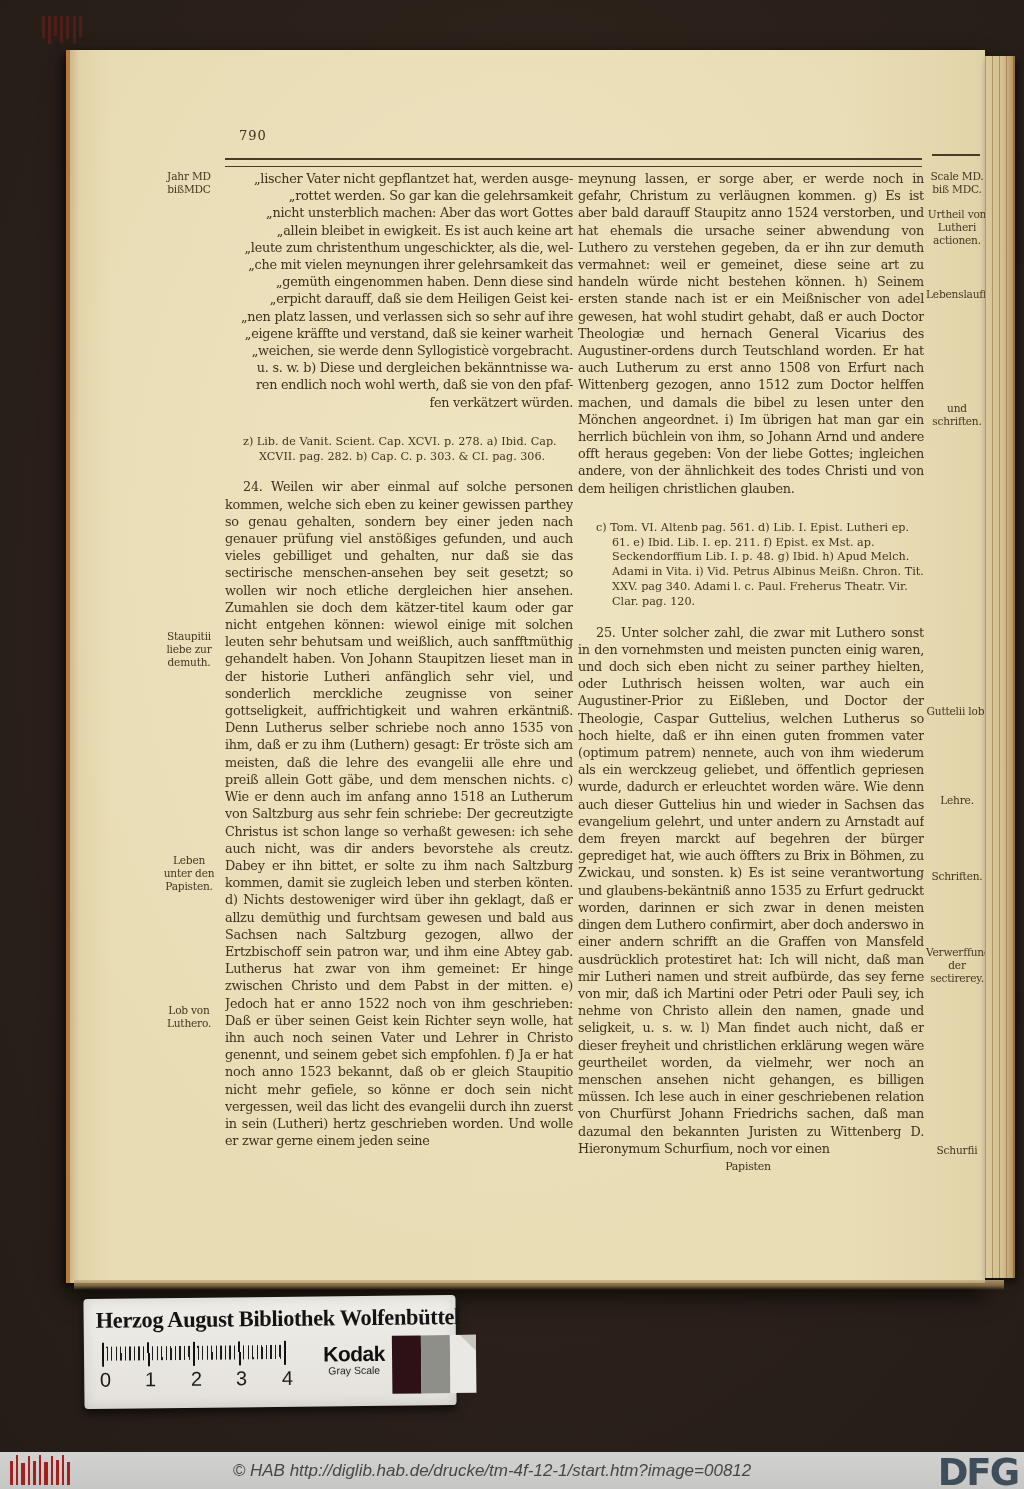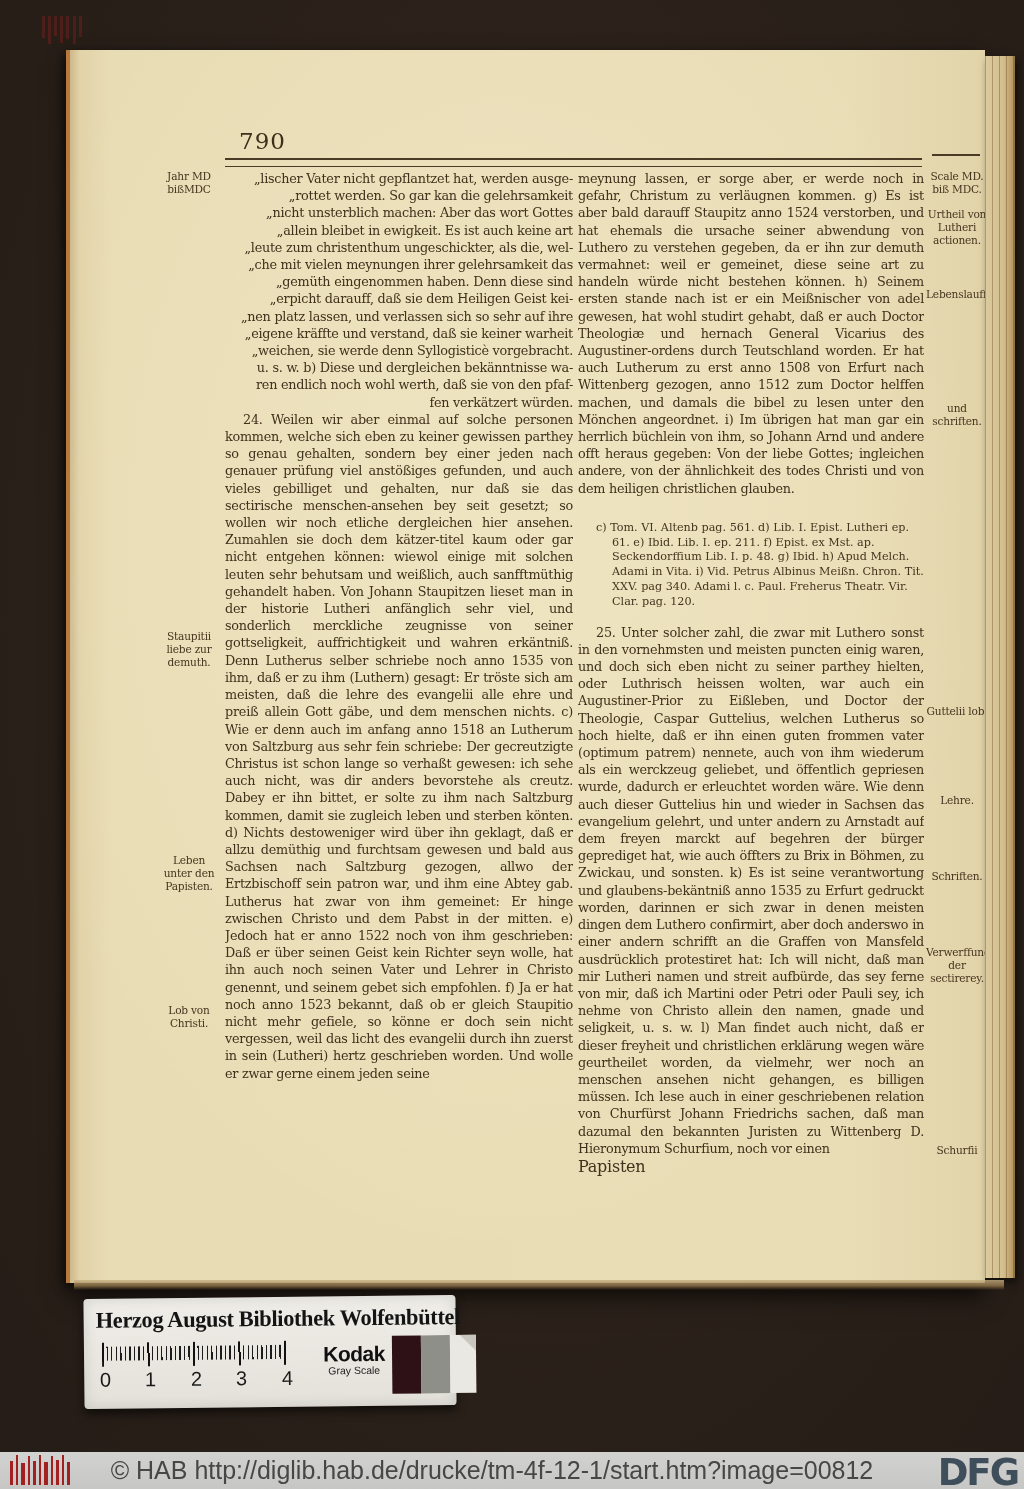--- a/index.html
+++ b/index.html
@@ -32,37 +32,37 @@
       linear-gradient(90deg,#dccb9e 0,#d3bf8f 60%,#b99a63 92%,#8a6a3e 100%);
     box-shadow: 3px 4px 8px rgba(0,0,0,.55);
   }
   .page-bottom-edge{
     position:absolute;left:74px;top:1280px;width:930px;height:10px;
     background:linear-gradient(180deg,#c7b285 0,#9a7c4e 55%,rgba(0,0,0,0) 100%);
     opacity:.8;
   }
   
   .pg-header{position:absolute;left:155px;top:74px;width:697px;height:30px;}
-  .pg-num{position:absolute;left:14px;top:4px;font-size:23px;letter-spacing:1px;}
+  .pg-num{position:absolute;left:14px;top:4px;font-size:13px;letter-spacing:1px;}
   .pg-title{position:absolute;left:0;right:0;top:2px;text-align:center;font-size:18.5px;font-weight:bold;letter-spacing:.2px;}
   .pg-rule{position:absolute;left:155px;top:108px;width:697px;height:6px;
     border-top:2px solid #4a3a26;border-bottom:1px solid #4a3a26;}
   .pg-rule-right{position:absolute;left:862px;top:104px;width:48px;border-top:2px solid #4a3a26;}
   
   .col{position:absolute;top:120px;height:1110px;overflow:hidden;
     font-size:12.8px;line-height:17.2px;letter-spacing:-0.25px;text-align:justify;
     color:#40301c;
   }
   .col-left{left:155px;width:348px;}
   .col-right{left:508px;width:346px;}
   .quoted{white-space:pre-line;text-align:right;}
   .footnote{font-size:11.2px;line-height:14.8px;letter-spacing:0;margin:24px 0 14px 18px;
     padding-left:16px;text-indent:-16px;text-align:left;color:#45341f;}
   .para{text-indent:18px;}
-  .catchword{text-align:left;padding-right:6px;margin-top:1px;font-size:16px;}
+  .catchword{text-align:center;padding-right:6px;margin-top:1px;font-size:11px;}
   
   .mnote{position:absolute;width:62px;font-size:10.6px;line-height:13px;letter-spacing:-0.2px;
     color:#46351f;text-align:center;}
   .mnotes-left .mnote{left:88px;}
   .mnotes-right .mnote{left:856px;}
   
   .card{
     position:absolute;left:84px;top:1297px;width:372px;height:110px;
     background:linear-gradient(180deg,#efede7 0,#e3e1da 100%);
     border-radius:4px;transform:rotate(-0.6deg);
@@ -86,22 +86,22 @@
   .patch{width:29px;height:58px;}
   .patch.dark{background:#2e1116;}
   .patch.gray{background:#8f8f8a;}
   .patch.white{background:#e9e8e2;position:relative;width:26px;}
   .patch.white::after{content:"";position:absolute;right:0;top:0;border-style:solid;
     border-width:0 16px 16px 0;border-color:rgba(0,0,0,0) #c9c7bd rgba(0,0,0,0) rgba(0,0,0,0);}
   
   .bottom-bar{position:absolute;left:0;top:1452px;width:1024px;height:37px;
     background:linear-gradient(180deg,#d2d2d0 0,#c6c6c4 100%);
     display:flex;align-items:center;justify-content:center;}
-  .copyright{font-family:"Liberation Sans",sans-serif;font-size:25px;color:#474747;
-    letter-spacing:0;margin-left:-40px;}
+  .copyright{font-family:"Liberation Sans",sans-serif;font-size:17px;color:#474747;
+    letter-spacing:0;margin-left:-40px;font-style:italic;}
   .hab-mark{position:absolute;left:8px;top:2px;width:70px;height:33px;}
   .hab-mark span{position:absolute;bottom:2px;background:#a32020;}
   .dfg{position:absolute;right:6px;top:-1px;font-family:"DejaVu Sans","Liberation Sans",sans-serif;
     font-weight:bold;font-size:37px;letter-spacing:-2px;color:#3e4f5b;}
 </style>
 </head>
 <body>
 
 <div class="stage">
 
@@ -120,21 +120,21 @@
     <div class="pg-header">
       <span class="pg-num">790</span>
     </div>
     <div class="pg-rule"></div>
     <div class="pg-rule-right"></div>
 
     <div class="mnotes-left">
       <div class="mnote" style="top:120px">Jahr MD bißMDC</div>
       <div class="mnote" style="top:580px">Staupitii liebe zur demuth.</div>
       <div class="mnote" style="top:804px">Leben unter den Papisten.</div>
-      <div class="mnote" style="top:954px">Lob von Christi.</div>
+      <div class="mnote" style="top:954px">Lob von Luthero.</div>
     </div>
 
     <div class="mnotes-right">
       <div class="mnote" style="top:120px">Scale MD. biß MDC.</div>
       <div class="mnote" style="top:158px">Urtheil von Lutheri actionen.</div>
       <div class="mnote" style="top:238px">Lebenslauff.</div>
       <div class="mnote" style="top:352px">und schriften.</div>
       <div class="mnote" style="top:655px">Guttelii lob.</div>
       <div class="mnote" style="top:744px">Lehre.</div>
       <div class="mnote" style="top:820px">Schriften.</div>
@@ -150,20 +150,21 @@
 „leute zum christenthum ungeschickter, als die, wel-
 „che mit vielen meynungen ihrer gelehrsamkeit das
 „gemüth eingenommen haben.  Denn diese sind
 „erpicht darauff, daß sie dem Heiligen Geist kei-
 „nen platz lassen, und verlassen sich so sehr auf ihre
 „eigene kräffte und verstand, daß sie keiner warheit
 „weichen, sie werde denn Syllogisticè vorgebracht.
 u. s. w. b)   Diese und dergleichen bekänntnisse wa-
 ren endlich noch wohl werth, daß sie von den pfaf-
 fen verkätzert würden.</div>
+      <div class="footnote">z) Lib. de Vanit. Scient. Cap. XCVI. p. 278.  a) Ibid. Cap. XCVII. pag. 282.  b) Cap. C. p. 303. &amp; CI. pag. 306.</div>
       <div class="para">24. Weilen wir aber einmal auf solche personen kommen, welche sich eben zu keiner gewissen parthey so genau gehalten, sondern bey einer jeden nach genauer prüfung viel anstößiges gefunden, und auch vieles gebilliget und gehalten, nur daß sie das sectirische menschen-ansehen bey seit gesetzt; so wollen wir noch etliche dergleichen hier ansehen. Zumahlen sie doch dem kätzer-titel kaum oder gar nicht entgehen können: wiewol einige mit solchen leuten sehr behutsam und weißlich, auch sanfftmüthig gehandelt haben. Von Johann Staupitzen lieset man in der historie Lutheri anfänglich sehr viel, und sonderlich merckliche zeugnisse von seiner gottseligkeit, auffrichtigkeit und wahren erkäntniß. Denn Lutherus selber schriebe noch anno 1535 von ihm, daß er zu ihm (Luthern) gesagt: Er tröste sich am meisten, daß die lehre des evangelii alle ehre und preiß allein Gott gäbe, und dem menschen nichts. c) Wie er denn auch im anfang anno 1518 an Lutherum von Saltzburg aus sehr fein schriebe: Der gecreutzigte Christus ist schon lange so verhaßt gewesen: ich sehe auch nicht, was dir anders bevorstehe als creutz. Dabey er ihn bittet, er solte zu ihm nach Saltzburg kommen, damit sie zugleich leben und sterben könten. d) Nichts destoweniger wird über ihn geklagt, daß er allzu demüthig und furchtsam gewesen und bald aus Sachsen nach Saltzburg gezogen, allwo der Ertzbischoff sein patron war, und ihm eine Abtey gab. Lutherus hat zwar von ihm gemeinet: Er hinge zwischen Christo und dem Pabst in der mitten. e) Jedoch hat er anno 1522 noch von ihm geschrieben: Daß er über seinen Geist kein Richter seyn wolle, hat ihn auch noch seinen Vater und Lehrer in Christo genennt, und seinem gebet sich empfohlen. f) Ja er hat noch anno 1523 bekannt, daß ob er gleich Staupitio nicht mehr gefiele, so könne er doch sein nicht vergessen, weil das licht des evangelii durch ihn zuerst in sein (Lutheri) hertz geschrieben worden. Und wolle er zwar gerne einem jeden seine</div>
     </div>
 
     <div class="col col-right">
       <div>meynung lassen, er sorge aber, er werde noch in gefahr, Christum zu verläugnen kommen. g) Es ist aber bald darauff Staupitz anno 1524 verstorben, und hat ehemals die ursache seiner abwendung von Luthero zu verstehen gegeben, da er ihn zur demuth vermahnet: weil er gemeinet, diese seine art zu handeln würde nicht bestehen können. h) Seinem ersten stande nach ist er ein Meißnischer von adel gewesen, hat wohl studirt gehabt, daß er auch Doctor Theologiæ und hernach General Vicarius des Augustiner-ordens durch Teutschland worden. Er hat auch Lutherum zu erst anno 1508 von Erfurt nach Wittenberg gezogen, anno 1512 zum Doctor helffen machen, und damals die bibel zu lesen unter den Mönchen angeordnet. i) Im übrigen hat man gar ein herrlich büchlein von ihm, so Johann Arnd und andere offt heraus gegeben: Von der liebe Gottes; ingleichen andere, von der ähnlichkeit des todes Christi und von dem heiligen christlichen glauben.</div>
       <div class="footnote">c) Tom. VI. Altenb pag. 561.  d) Lib. I. Epist. Lutheri ep. 61.  e) Ibid. Lib. I. ep. 211.  f) Epist. ex Mst. ap. Seckendorffium Lib. I. p. 48.  g) Ibid.  h) Apud Melch. Adami in Vita.  i) Vid. Petrus Albinus Meißn. Chron. Tit. XXV. pag 340. Adami l. c. Paul. Freherus Theatr. Vir. Clar. pag. 120.</div>
       <div class="para">25. Unter solcher zahl, die zwar mit Luthero sonst in den vornehmsten und meisten puncten einig waren, und doch sich eben nicht zu seiner parthey hielten, oder Luthrisch heissen wolten, war auch ein Augustiner-Prior zu Eißleben, und Doctor der Theologie, Caspar Guttelius, welchen Lutherus so hoch hielte, daß er ihn einen guten frommen vater (optimum patrem) nennete, auch von ihm wiederum als ein werckzeug geliebet, und öffentlich gepriesen wurde, dadurch er erleuchtet worden wäre. Wie denn auch dieser Guttelius hin und wieder in Sachsen das evangelium gelehrt, und unter andern zu Arnstadt auf dem freyen marckt auf begehren der bürger geprediget hat, wie auch öffters zu Brix in Böhmen, zu Zwickau, und sonsten. k) Es ist seine verantwortung und glaubens-bekäntniß anno 1535 zu Erfurt gedruckt worden, darinnen er sich zwar in denen meisten dingen dem Luthero confirmirt, aber doch anderswo in einer andern schrifft an die Graffen von Mansfeld ausdrücklich protestiret hat: Ich will nicht, daß man mir Lutheri namen und streit aufbürde, das sey ferne von mir, daß ich Martini oder Petri oder Pauli sey, ich nehme von Christo allein den namen, gnade und seligkeit, u. s. w. l) Man findet auch nicht, daß er dieser freyheit und christlichen erklärung wegen wäre geurtheilet worden, da vielmehr, wer noch an menschen ansehen nicht gehangen, es billigen müssen. Ich lese auch in einer geschriebenen relation von Churfürst Johann Friedrichs sachen, daß man dazumal den bekannten Juristen zu Wittenberg D. Hieronymum Schurfium, noch vor einen</div>
       <div class="catchword">Papisten</div>
     </div>
   </div>

